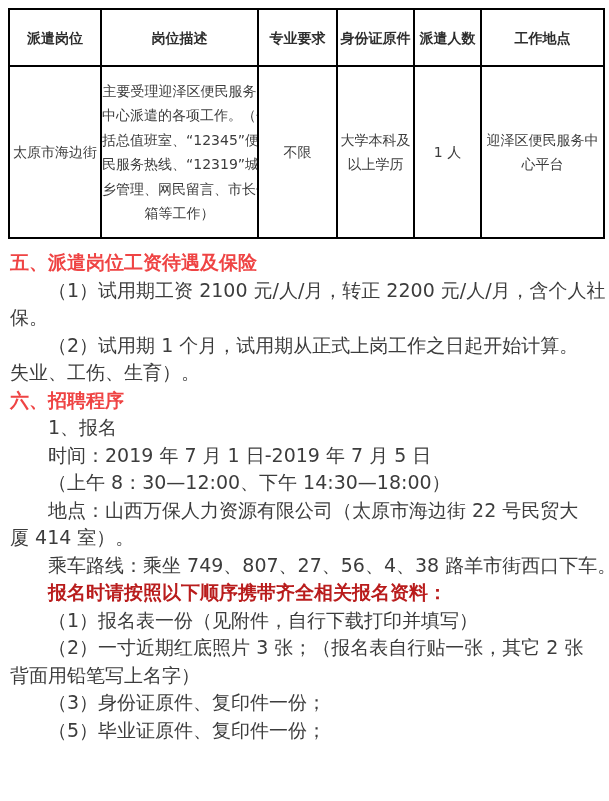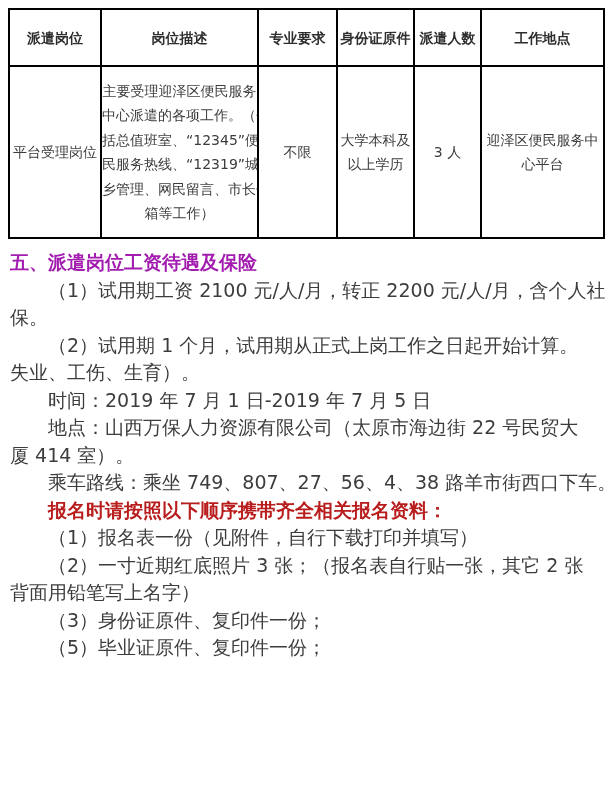--- a/index.html
+++ b/index.html
@@ -63,21 +63,21 @@
   .doc {
     margin: 10px 0 0 10px;
   }
   .line {
     font-size: 19px;
     line-height: 27.5px;
     white-space: nowrap;
   }
   .line.h {
     font-weight: bold;
-    color: #a21caf;
+    color: #ef4444;
   }
   .line.p {
     text-indent: 38px;
   }
   .line.pb {
     text-indent: 38px;
     font-weight: bold;
     color: #b91c1c;
   }
   .line.c {
@@ -104,51 +104,54 @@
           <th>派遣岗位</th>
           <th>岗位描述</th>
           <th>专业要求</th>
           <th>身份证原件</th>
           <th>派遣人数</th>
           <th>工作地点</th>
         </tr>
       </thead>
       <tbody>
         <tr class="body-row">
-          <td>平台受理岗位</td>
+          <td>太原市海边街</td>
           <td class="desc-cell">
             <div class="desc-line">主要受理迎泽区便民服务</div>
             <div class="desc-line">中心派遣的各项工作。（包</div>
             <div class="desc-line">括总值班室、“12345”便</div>
             <div class="desc-line">民服务热线、“12319”城</div>
             <div class="desc-line">乡管理、网民留言、市长信</div>
             <div class="desc-line">箱等工作）</div>
           </td>
           <td>不限</td>
           <td>
             <div class="cell-line">大学本科及</div>
             <div class="cell-line">以上学历</div>
           </td>
-          <td>3 人</td>
+          <td>1 人</td>
           <td>
             <div class="cell-line">迎泽区便民服务中</div>
             <div class="cell-line">心平台</div>
           </td>
         </tr>
       </tbody>
     </table>
   </div>
 
   <div class="doc">
     <div class="line h">五、派遣岗位工资待遇及保险</div>
     <div class="line p">（1）试用期工资 2100 元/人/月，转正 2200 元/人/月，含个人社</div>
     <div class="line c">保。</div>
     <div class="line p">（2）试用期 1 个月，试用期从正式上岗工作之日起开始计算。</div>
     <div class="line c">失业、工伤、生育）。</div>
+    <div class="line h">六、招聘程序</div>
+    <div class="line p">1、报名</div>
     <div class="line p">时间：2019 年 7 月 1 日-2019 年 7 月 5 日</div>
+    <div class="line p">（上午 8：30—12:00、下午 14:30—18:00）</div>
     <div class="line p">地点：山西万保人力资源有限公司（太原市海边街 22 号民贸大</div>
     <div class="line c">厦 414 室）。</div>
     <div class="line p">乘车路线：乘坐 749、807、27、56、4、38 路羊市街西口下车。</div>
     <div class="line pb">报名时请按照以下顺序携带齐全相关报名资料：</div>
     <div class="line p">（1）报名表一份（见附件，自行下载打印并填写）</div>
     <div class="line p">（2）一寸近期红底照片 3 张；（报名表自行贴一张，其它 2 张</div>
     <div class="line c">背面用铅笔写上名字）</div>
     <div class="line p">（3）身份证原件、复印件一份；</div>
     <div class="line p">（5）毕业证原件、复印件一份；</div>
   </div>

